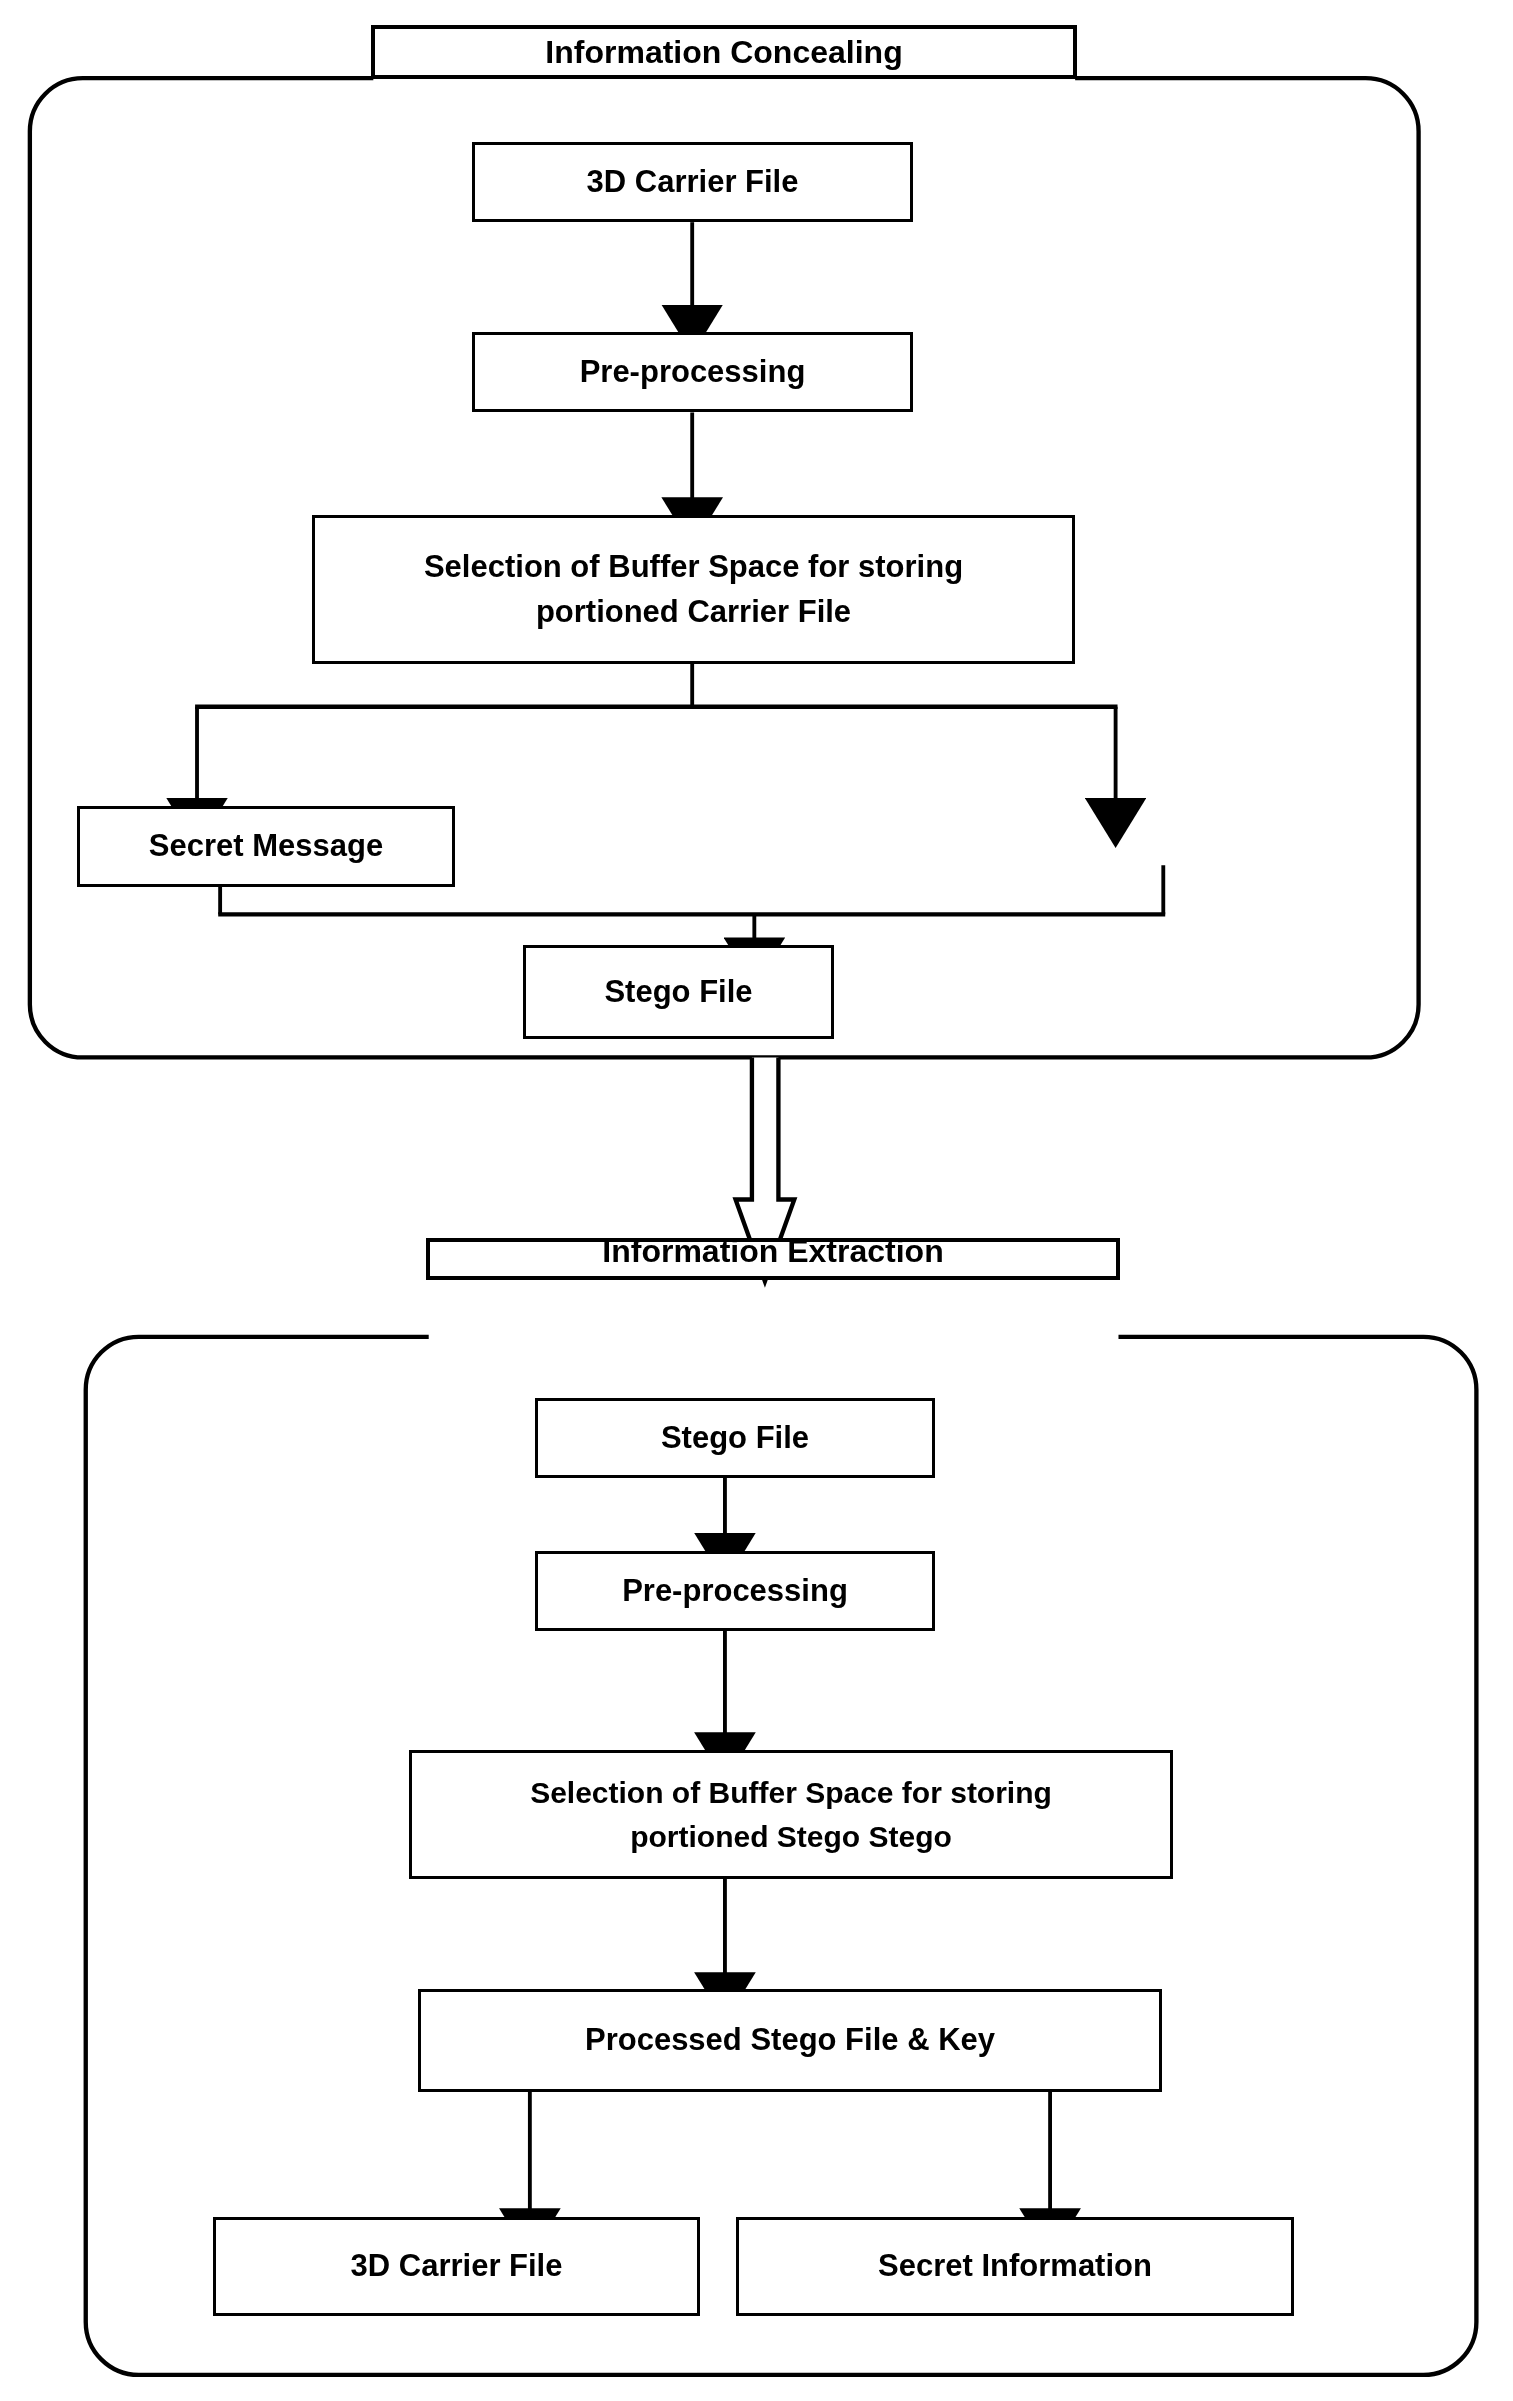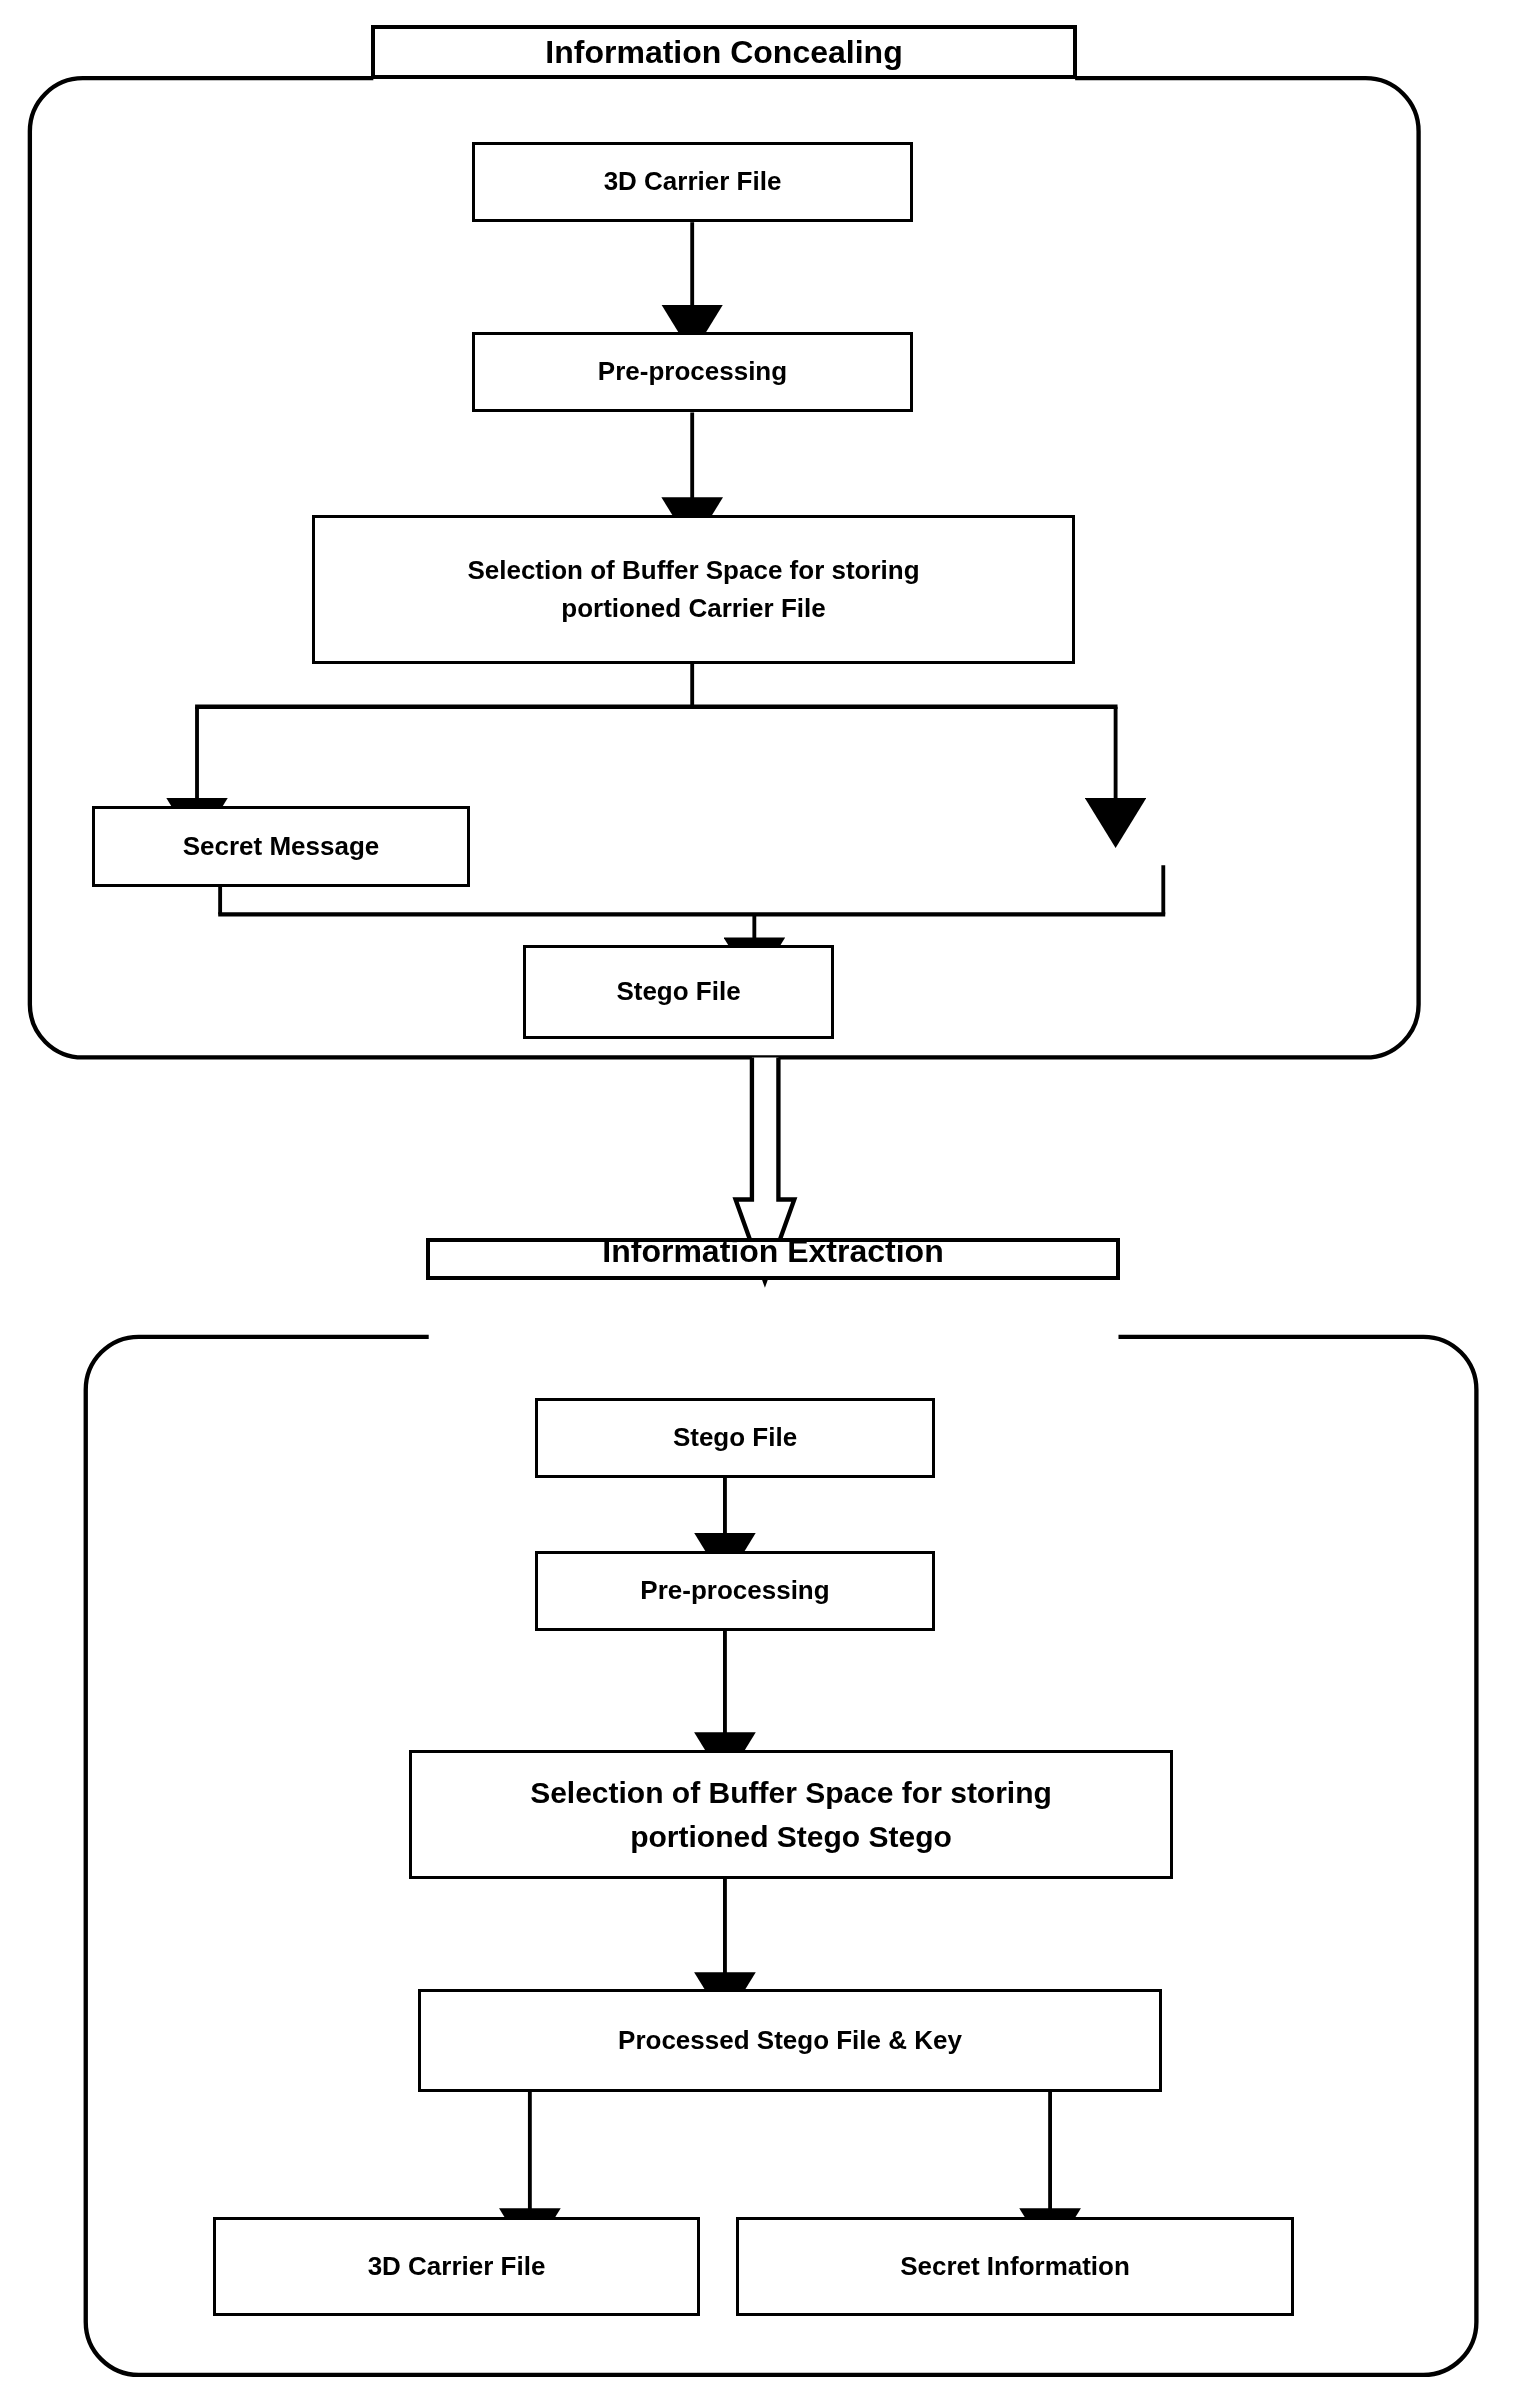--- a/index.html
+++ b/index.html
@@ -23,21 +23,21 @@
     justify-content:center;
     text-align:center;
     font-weight:bold;
     color:#000000;
     line-height:1.45;
     padding:1.9px 6.7px;
     z-index:5;
   }
   .node.hdr{border-width:4.3px;}
   .t62{font-size:30px;}
-  .t64{font-size:26px;}
+  .t64{font-size:31px;}
   .t66{font-size:32px;}
   .node span{display:block;width:100%;}
 </style>
 </head>
 <body>
 
 <div id="stage">
 
   <svg id="canvas" viewBox="0 0 3141 4984" xmlns="http://www.w3.org/2000/svg">
     <defs>
@@ -97,21 +97,21 @@
 
   <div class="node t64" style="left:472px;top:332px;width:441px;height:80px;">
     <span>Pre-processing</span>
   </div>
 
   <div class="node t64" style="left:312px;top:515px;width:763px;height:149px;flex-direction:column;">
     <span>Selection of Buffer Space for storing</span>
     <span>portioned Carrier File</span>
   </div>
 
-  <div class="node t64" style="left:92px;top:806px;width:378px;height:81px;align-items:center;">
+  <div class="node t64" style="left:77px;top:806px;width:378px;height:81px;align-items:center;">
     <span>Secret Message</span>
   </div>
 
 
   <div class="node t64" style="left:523px;top:945px;width:311px;height:94px;">
     <span>Stego File</span>
   </div>
 
   <div class="node hdr t66" style="left:426px;top:1238px;width:694px;height:42px;align-items:flex-end;">
     <span>Information Extraction</span>

